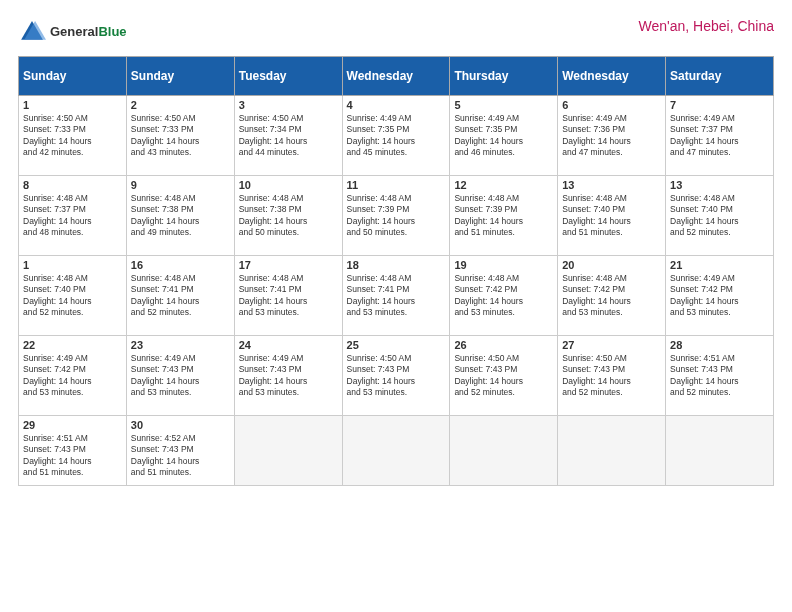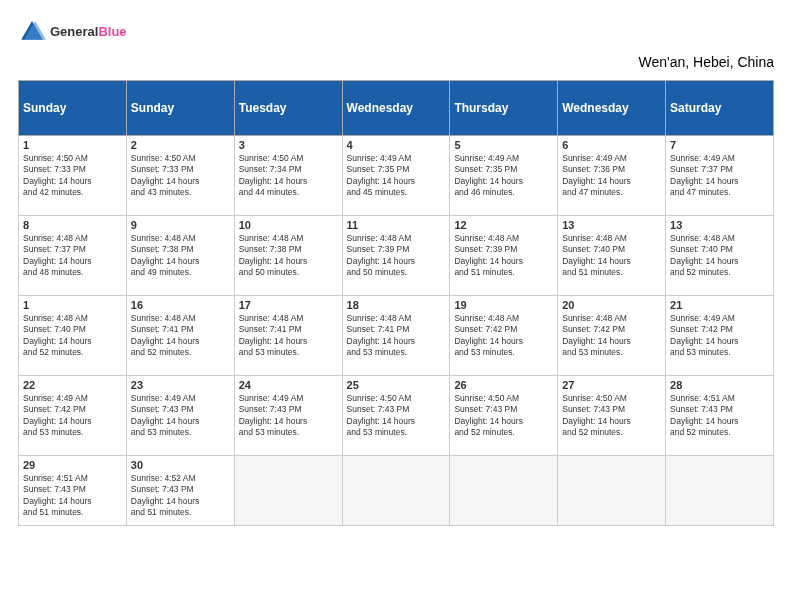--- a/index.html
+++ b/index.html
@@ -28,49 +28,48 @@
       gap: 4px;
     }
     .logo-text {
       display: flex;
       flex-direction: row;
       font-size: 13px;
       font-weight: bold;
       line-height: 1.1;
     }
     .logo-text .general { color: #333; }
-    .logo-text .blue { color: #ec4899; }
+    .logo-text .blue { color: #15803d; }
     .logo-icon {
       width: 28px;
       height: 28px;
     }
     .title-block {
       text-align: right;
     }
     .month-title {
       font-size: 32px;
       font-weight: bold;
       color: #333;
       line-height: 1;
     }
     .location {
       font-size: 14px;
-      color: #000000;
-      margin-top: 36px;
+      color: #be185d;
     }
     .calendar {
       width: 100%;
       border-collapse: collapse;
     }
     .calendar th {
       background: #1a5fa8;
       color: #fff;
       font-size: 12px;
       font-weight: bold;
-      padding: 20px 4px;
+      padding: 12px 4px;
       text-align: left;
       border: 1px solid #aaa;
     }
     .calendar td {
       border: 1px solid #ccc;
       vertical-align: top;
       padding: 3px 4px;
       font-size: 9px;
       color: #333;
       width: calc(100% / 7);

